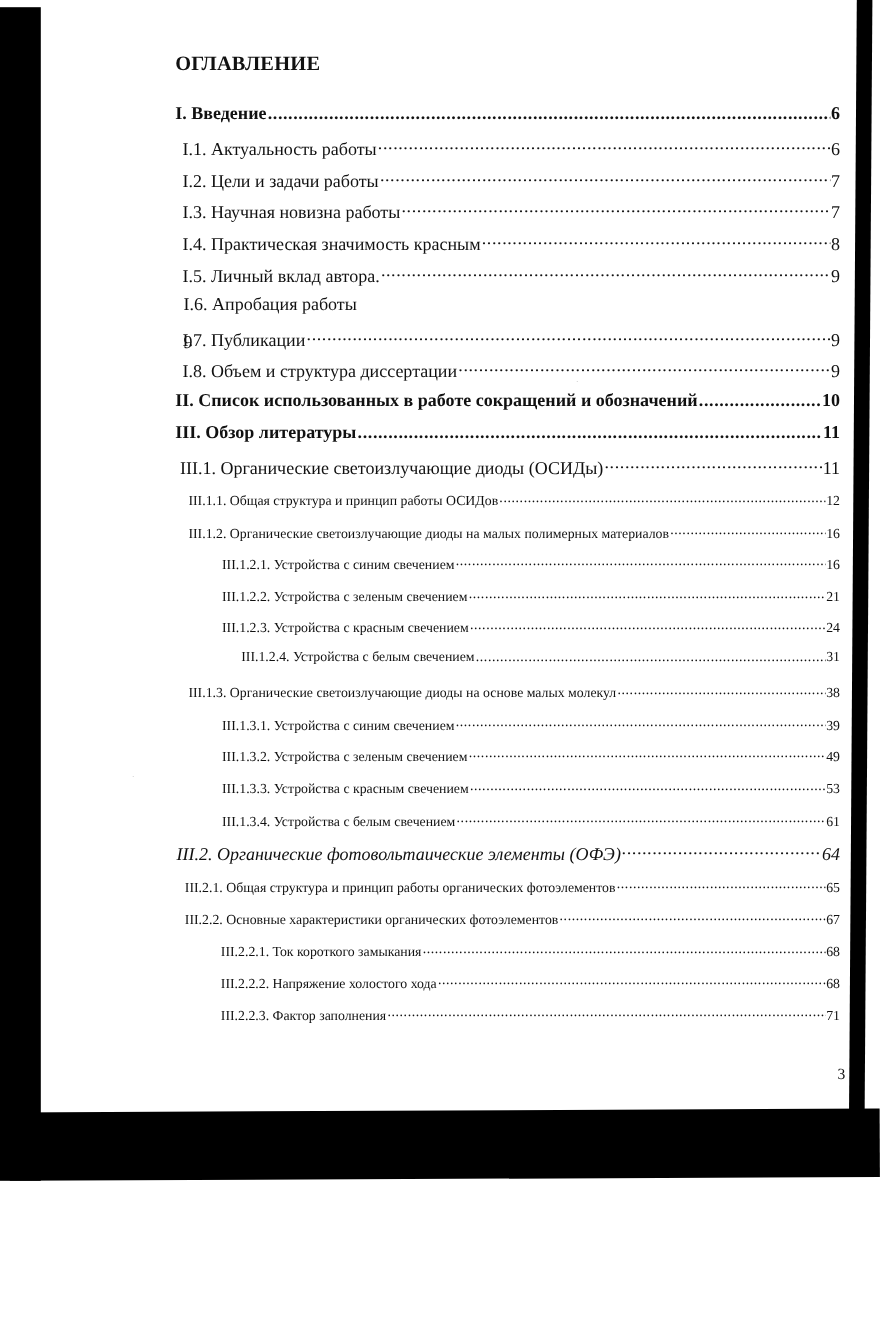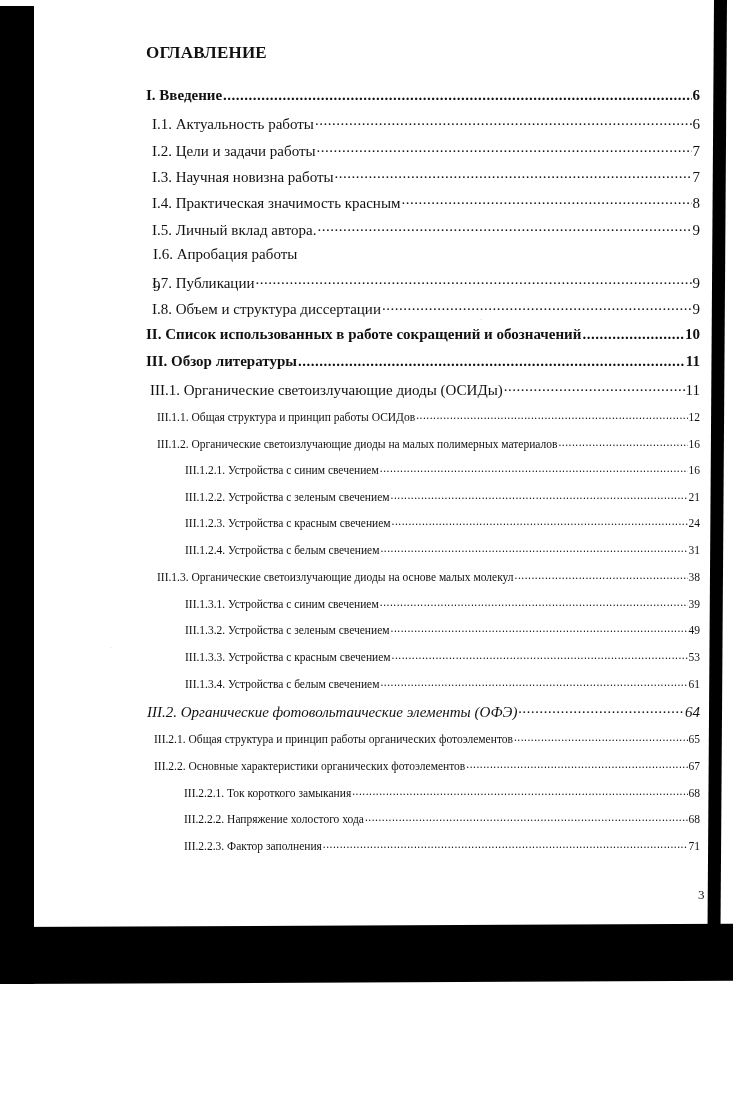--- a/index.html
+++ b/index.html
@@ -205,21 +205,21 @@
     <li class="toc-row lvl3" style="left:151px;top:489px;">
       <span class="toc-label">III.1.2.2. Устройства с зеленым свечением</span>
       <span class="toc-leader"></span>
       <span class="toc-page">21</span>
     </li>
     <li class="toc-row lvl3" style="left:151px;top:515px;">
       <span class="toc-label">III.1.2.3. Устройства с красным свечением</span>
       <span class="toc-leader"></span>
       <span class="toc-page">24</span>
     </li>
-    <li class="toc-row lvl3" style="left:151px;top:542px;">
+    <li class="toc-row lvl3" style="left:167px;top:542px;align-items:center;">
       <span class="toc-label">III.1.2.4. Устройства с белым свечением</span>
       <span class="toc-leader"></span>
       <span class="toc-page">31</span>
     </li>
     <li class="toc-row lvl2" style="left:123px;top:569px;">
       <span class="toc-label">III.1.3. Органические светоизлучающие диоды на основе малых молекул</span>
       <span class="toc-leader"></span>
       <span class="toc-page">38</span>
     </li>
     <li class="toc-row lvl3" style="left:151px;top:596px;">

